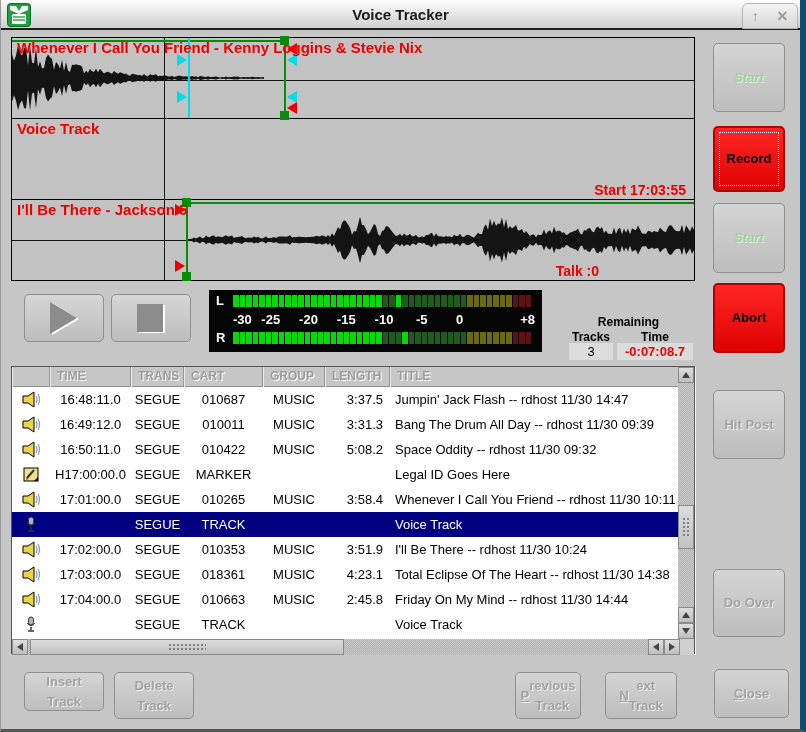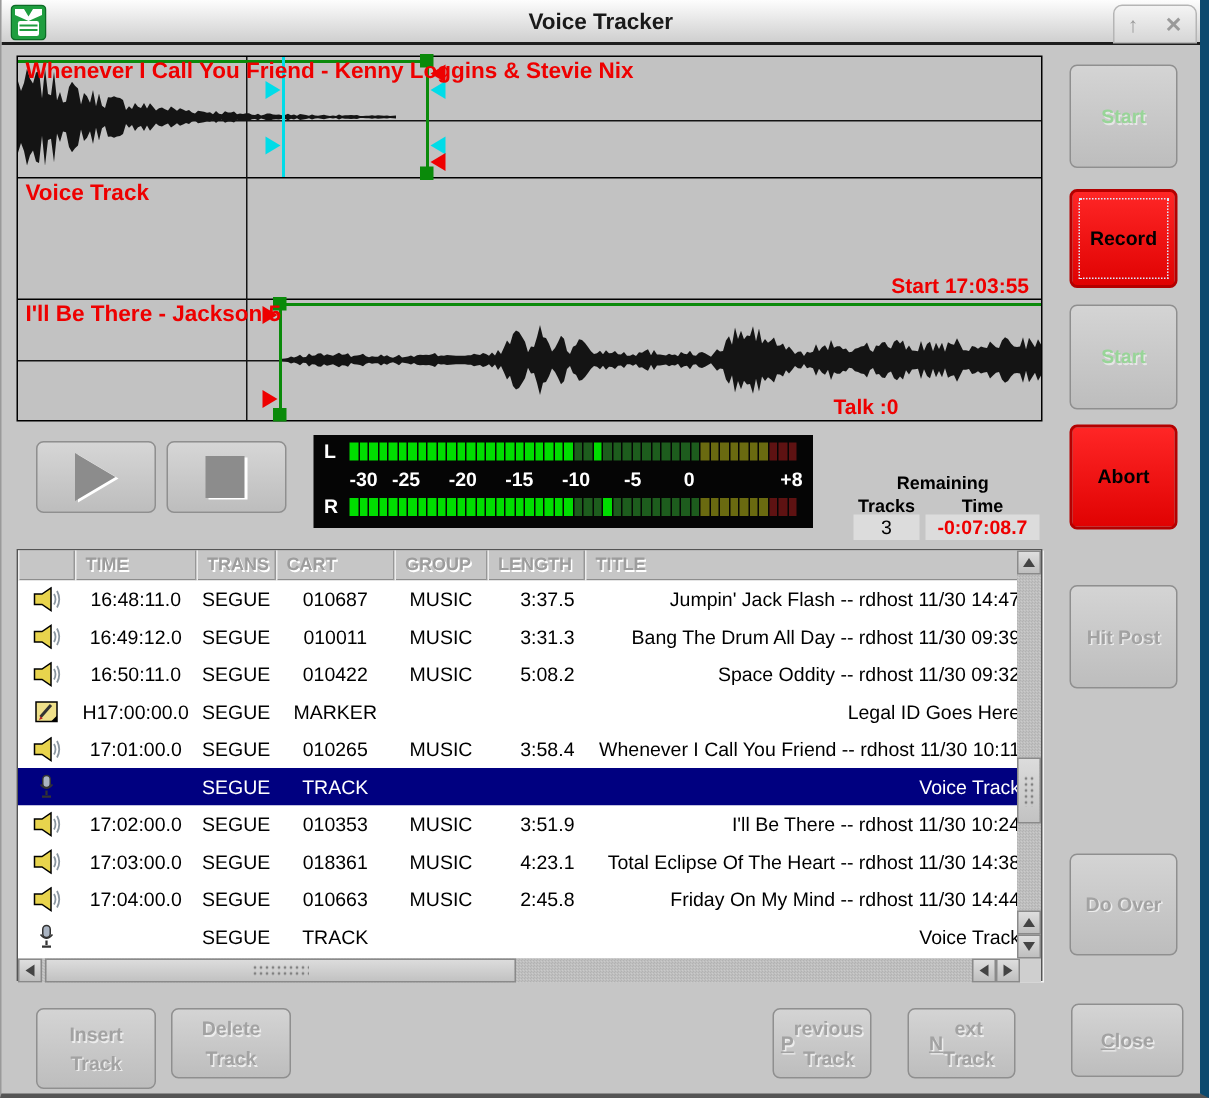--- a/index.html
+++ b/index.html
@@ -64,21 +64,21 @@
   .log-body{position:absolute;left:0;top:20px;width:668px;height:250px;overflow:hidden;background:#fff;}
   .lrow{display:flex;height:25px;color:#000;background:#fff;}
   .lrow.sel{background:var(--c-selection,#000080);color:#fff;}
   .lcell{font-size:13px;line-height:25px;white-space:nowrap;overflow:visible;}
   .lc-icon{width:38px;display:flex;align-items:center;justify-content:center;}
   .lc-time{width:81px;text-align:center;}
   .lc-trans{width:53px;text-align:center;}
   .lc-cart{width:79px;text-align:center;}
   .lc-group{width:62px;text-align:center;}
   .lc-length{width:65px;text-align:right;padding-right:7px;}
-  .lc-title{width:290px;text-align:right;padding-left:5px;}
+  .lc-title{width:290px;text-align:left;padding-left:5px;}
   
   .vsb{position:absolute;right:0;top:0;width:16px;height:288px;background:#cfcfcf;}
   .hsb{position:absolute;left:0;top:272px;width:668px;height:16px;background:#cfcfcf;}
   .sb-trough{position:absolute;background:#c2c2c2;
     background-image:repeating-conic-gradient(#cbcbcb 0% 25%,#b2b2b2 0% 50%);background-size:2px 2px;}
   .sb-btn{position:absolute;width:16px;height:16px;background:linear-gradient(#dedede,#bfbfbf);
     border:1px solid #8a8a8a;display:flex;align-items:center;justify-content:center;}
   .sb-thumb{position:absolute;background:linear-gradient(#dcdcdc,#c2c2c2);border:1px solid #8a8a8a;}
   .grip{position:absolute;inset:25% 20%;
     background-image:radial-gradient(#808080 0.9px,transparent 1.1px);background-size:4px 4px;}
@@ -86,21 +86,21 @@
   .arr.up{border-left:4px solid transparent;border-right:4px solid transparent;border-bottom:6px solid #444;}
   .arr.down{border-left:4px solid transparent;border-right:4px solid transparent;border-top:6px solid #444;}
   .arr.left{border-top:4px solid transparent;border-bottom:4px solid transparent;border-right:6px solid #444;}
   .arr.right{border-top:4px solid transparent;border-bottom:4px solid transparent;border-left:6px solid #444;}
   
   .btn{position:absolute;border:1px solid #8f8f8f;border-radius:5px;
     background:linear-gradient(#d4d4d4,#bdbdbd);
     font-size:13px;font-weight:bold;color:#a2a2a2;text-shadow:1px 1px 0 #ededed;
     display:flex;align-items:center;justify-content:center;text-align:center;
     white-space:pre-line;line-height:1.5;}
-  .btn.green-text{color:#98d598;text-shadow:1px 1px 0 #e6e6e6;}
+  .btn.green-text{color:#98d598;text-shadow:1px 1px 0 #e6e6e6;font-style:italic;}
   .btn.red{background:linear-gradient(#ff2626,var(--c-record_red,#e00202));
     border:2px solid #b40000;color:#000;text-shadow:none;}
   .btn.focus-dotted::after{content:"";position:absolute;inset:4px;border:1px dotted #d9ecff;}
   .btn u{text-decoration:underline;}
 </style>
 </head>
 <body>
 
 <div class="window">
 
@@ -489,20 +489,20 @@
   </div>
 
   <button class="btn green-text" style="left:712px;top:43px;width:72px;height:69px">Start</button>
   <button class="btn red focus-dotted" style="left:712px;top:126px;width:72px;height:66px">Record</button>
   <button class="btn green-text" style="left:712px;top:203px;width:72px;height:70px">Start</button>
   <button class="btn red" style="left:712px;top:283px;width:72px;height:70px">Abort</button>
   <button class="btn" style="left:712px;top:390px;width:72px;height:69px">Hit Post</button>
   <button class="btn" style="left:712px;top:569px;width:72px;height:68px">Do Over</button>
   <button class="btn" style="left:713px;top:669px;width:75px;height:49px"><u>C</u>lose</button>
 
-  <button class="btn" style="left:23px;top:672px;width:80px;height:54px">Insert
+  <button class="btn" style="left:23px;top:672px;width:80px;height:39px">Insert
 Track</button>
   <button class="btn" style="left:113px;top:672px;width:80px;height:47px">Delete
 Track</button>
   <button class="btn" style="left:514px;top:672px;width:66px;height:47px"><u>P</u>revious<br>Track</button>
   <button class="btn" style="left:604px;top:672px;width:72px;height:47px"><u>N</u>ext<br>Track</button>
 
 </div>
 
 </body></html>

